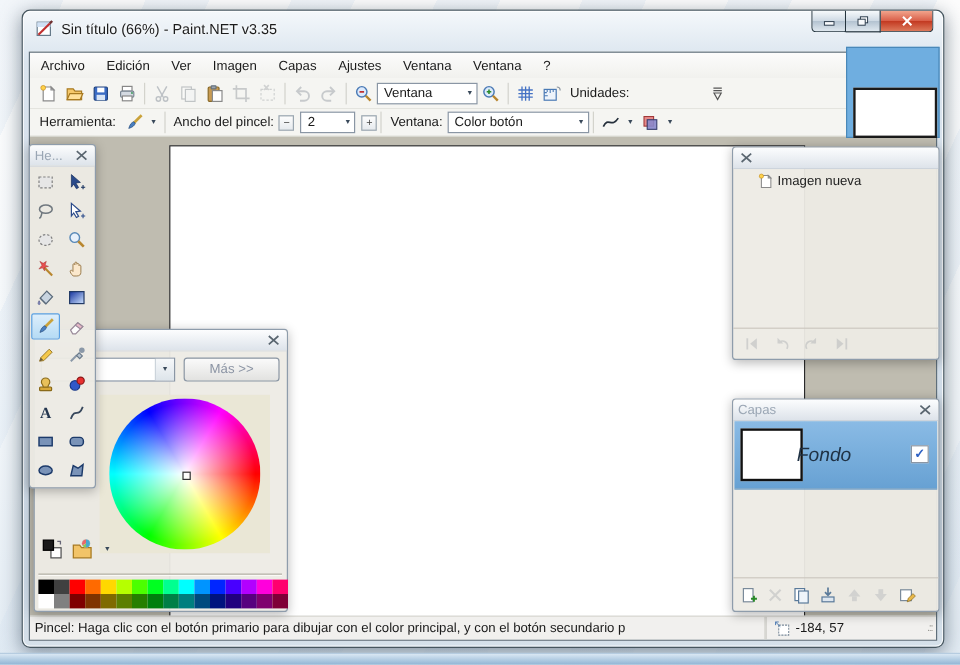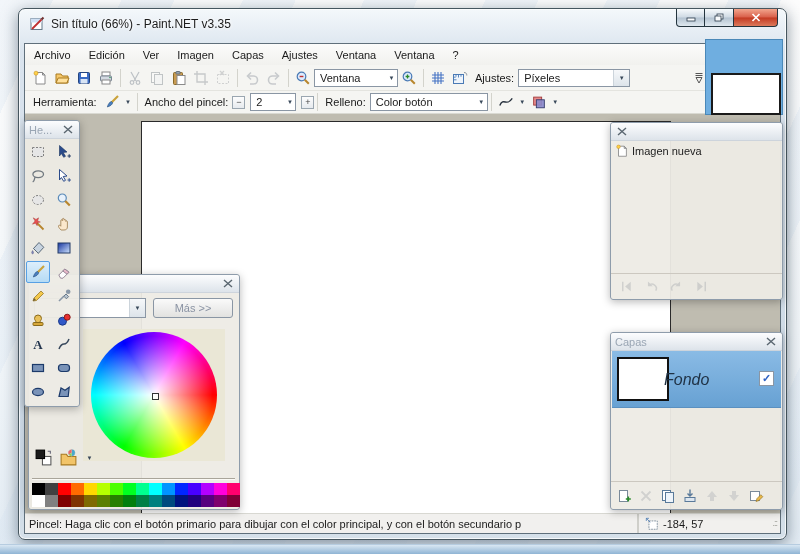--- a/index.html
+++ b/index.html
@@ -97,21 +97,21 @@
       radial-gradient(circle at 50% 50%, #fff 0%, rgba(255,255,255,.85) 10%, rgba(255,255,255,0) 66%),
       conic-gradient(from 90deg,#ff0000 0deg,#ffff00 60deg,#00ff00 120deg,#00ffff 180deg,#0000ff 240deg,#ff00ff 300deg,#ff0000 360deg);}
   .wheel-marker{position:absolute;left:123px;top:118px;width:5px;height:5px;border:1px solid #333;background:rgba(255,255,255,.6);}
   .cicons{position:absolute;left:5px;top:173px;display:flex;align-items:center;gap:6px;}
   .cicons svg{width:19px;height:19px;}
   .cdivider{position:absolute;left:3px;right:4px;top:203px;border-top:1px solid #a9a59a;border-bottom:1px solid #fbfaf6;}
   .palette-row{position:absolute;left:3px;display:flex;}
   .swatch{width:13px;height:12px;}
 
   #history-window{left:610px;top:122px;width:173px;height:178px;z-index:30;}
-  .hitem{position:absolute;left:2px;top:19px;right:2px;height:17px;display:flex;align-items:center;gap:3px;padding-left:2px;color:#222;}
+  .hitem{position:absolute;left:18px;top:19px;right:2px;height:17px;display:flex;align-items:center;gap:3px;padding-left:2px;color:#222;}
   .hitem svg{width:14px;height:14px;}
   .hnav{position:absolute;left:0;right:0;bottom:0;height:25px;border-top:1px solid #ccc8c0;
     display:flex;align-items:center;gap:10px;padding-left:8px;}
   .hnav svg{width:15px;height:15px;}
 
   #layers-window{left:610px;top:332px;width:173px;height:178px;z-index:30;}
   .lrow{position:absolute;left:1px;right:1px;top:18px;height:56px;
     background:linear-gradient(#8abbe5,#67a1d3);border-bottom:1px solid #5a90c0;}
   .lthumb{position:absolute;left:5px;top:6px;width:48px;height:40px;background:#fff;border:2px solid #111;}
   .lname{position:absolute;left:52px;top:20px;font-style:italic;font-size:16px;color:#1f3144;}
@@ -270,25 +270,21 @@
             <path d="M2 5h12M2 8h12M2 11h12M5 2v12M8 2v12M11 2v12" stroke="#4472c4" stroke-width="1.1"></path>
           </svg>
         </span>
       <span class="tbtn">
           <svg viewBox="0 0 16 16">
             <rect x="1.5" y="4.5" width="10" height="9" fill="#eef4fb" stroke="#4a7ab5"></rect>
             <path d="M4 4.5v2.2M6.5 4.5v3M9 4.5v2.2M1.5 7.2h2.2M1.5 9.8h3" stroke="#4a7ab5" stroke-width=".9"></path>
             <path d="M12 2.5c2 0 2.8 1 2.8 3" fill="none" stroke="#8a949e"></path>
           </svg>
         </span>
-      <span class="tlabel">Ajustes:</span>
-      <span class="combo" style="width:112px">
-        <span class="ctext" style="flex:1">Píxeles</span>
-        <span class="carr"></span>
-      </span>
+      <span class="tlabel">Unidades:</span>
       <span class="tbtn" style="margin-left:58px">
           <svg viewBox="0 0 16 16">
             <path d="M4.5 3.5h7M4.5 5.5h7" stroke="#555" stroke-width="1"></path>
             <path d="M5 7.5h6l-3 5.5z" fill="none" stroke="#555"></path>
           </svg>
         </span>
     </div>
 
     <div class="toolbar2">
       <span class="tlabel">Herramienta:</span>
@@ -301,21 +297,21 @@
       <span class="drop-arrow"></span>
       <span class="tsep"></span>
       <span class="tlabel">Ancho del pincel:</span>
       <span class="spin">−</span>
       <span class="combo" style="width:46px;margin:0 5px">
         <span class="ctext" style="flex:1">2</span>
         <span class="drop-arrow"></span>
       </span>
       <span class="spin">+</span>
       <span class="tsep"></span>
-      <span class="tlabel">Relleno:</span>
+      <span class="tlabel">Ventana:</span>
       <span class="combo" style="width:118px">
         <span class="ctext" style="flex:1">Color botón</span>
         <span class="drop-arrow"></span>
       </span>
       <span class="tsep"></span>
       <span class="tbtn">
           <svg viewBox="0 0 18 14">
             <path d="M2 11C6.5 1 9.5 13 16 3" fill="none" stroke="#26303c" stroke-width="1.6"></path>
           </svg>
         </span>

